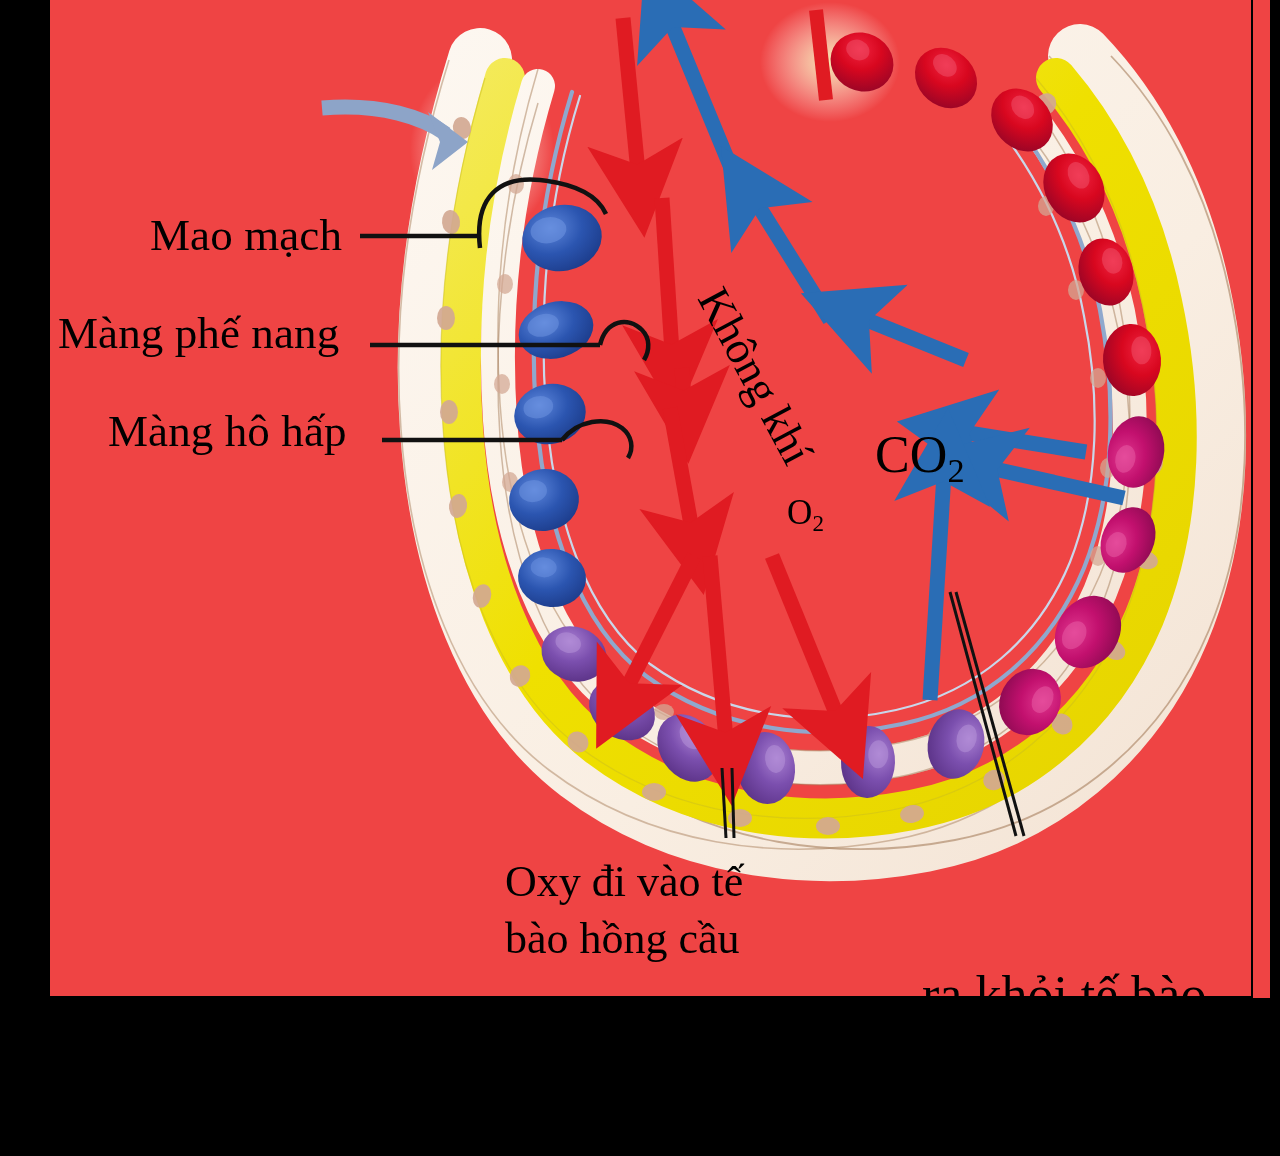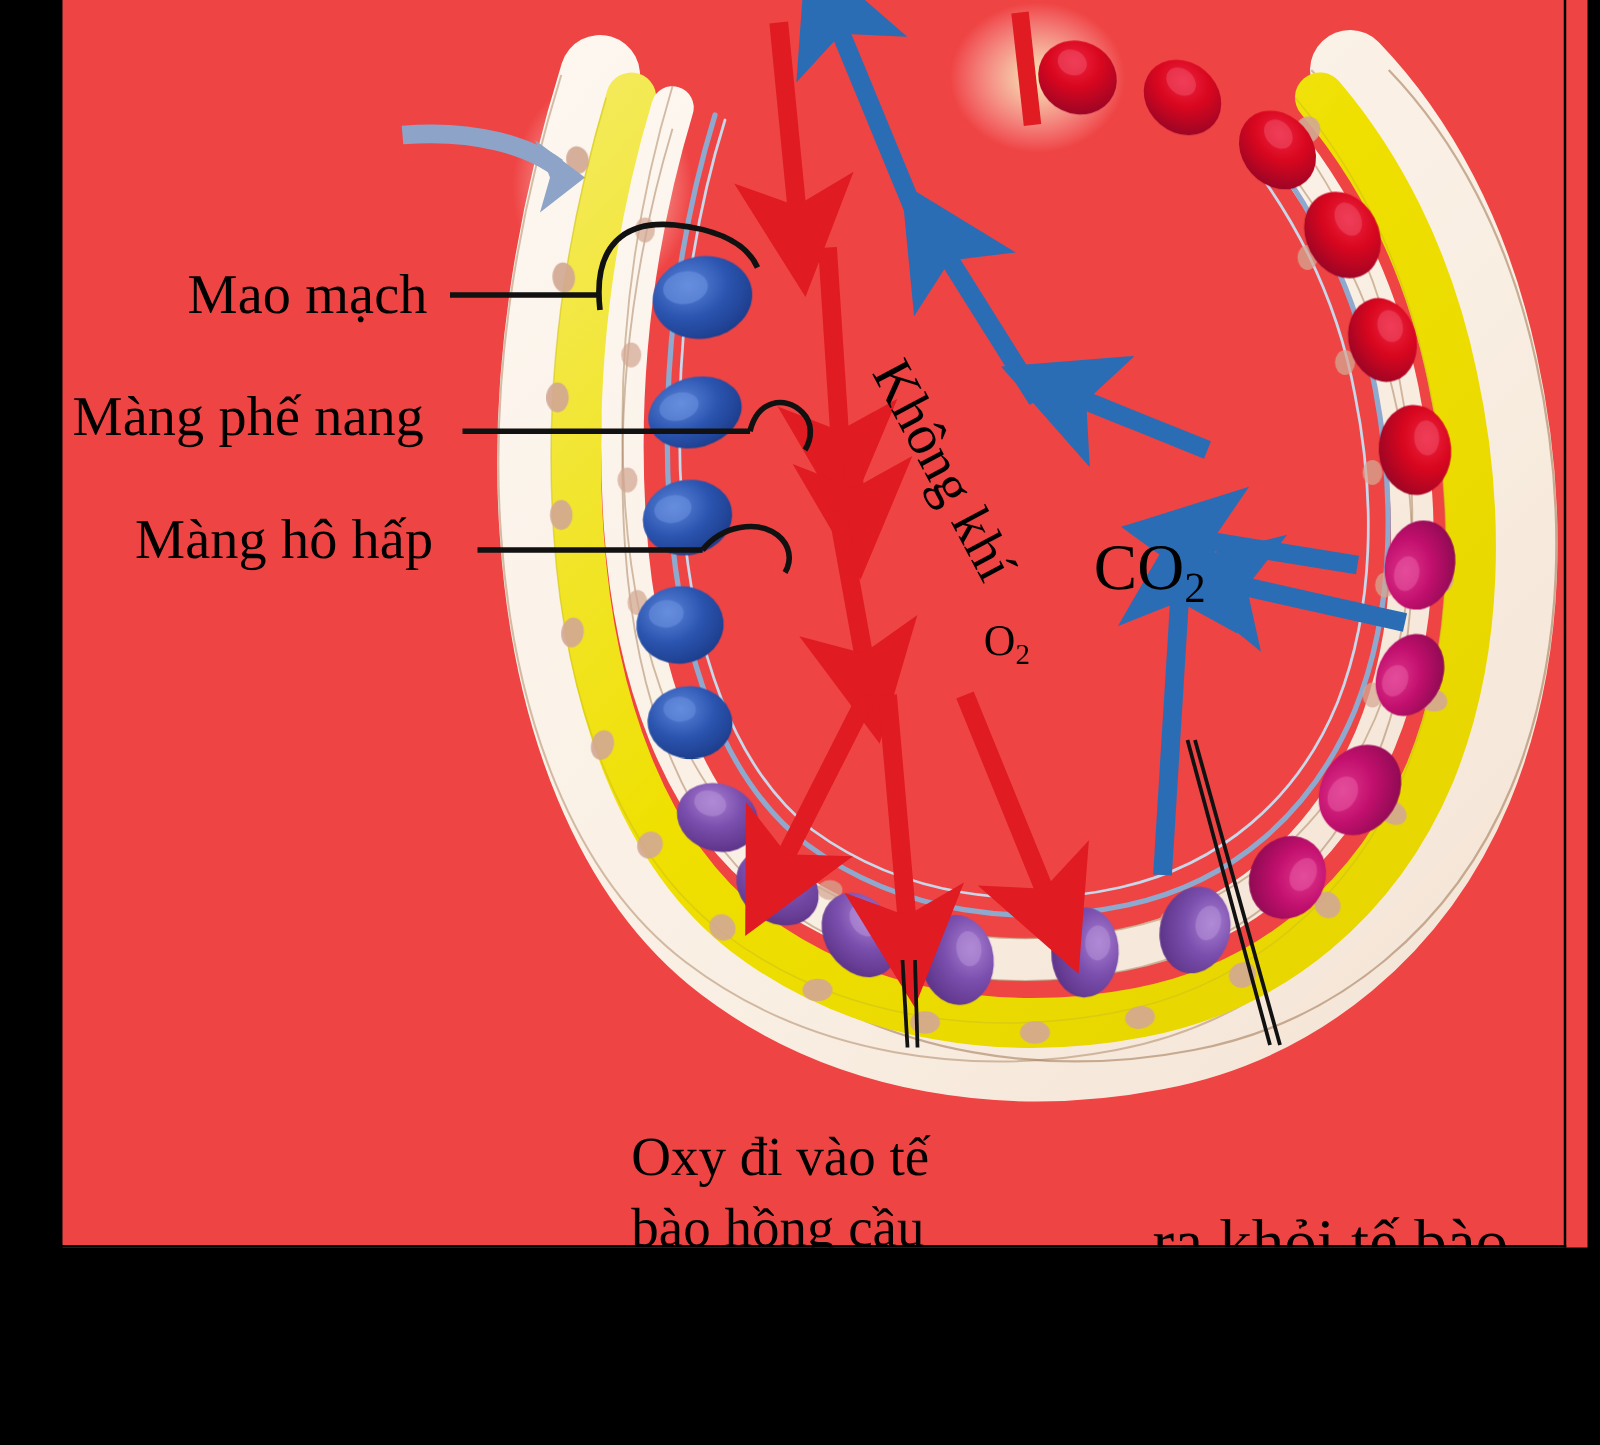--- a/index.html
+++ b/index.html
@@ -52,21 +52,21 @@
   .sub{font-size:0.66em; vertical-align:-0.30em;}
 
   .cap{
     position:absolute;
     color:#000;
     font-family:"Liberation Serif","DejaVu Serif",serif;
     font-size:44px;
     line-height:1.30;
     white-space:pre-line;
   }
-  #cap-oxy  {left:455px; top:853px; width:380px;margin-top:44px;}
+  #cap-oxy  {left:455px; top:853px; width:380px;}
   #cap-co2  {left:872px; top:853px; width:350px;}
 
   
   #cap-co2-clip{
     position:absolute;
     left:872px; top:969px;
     width:360px; height:29px;
     overflow:hidden;
   }
   #cap-co2-clip span{

